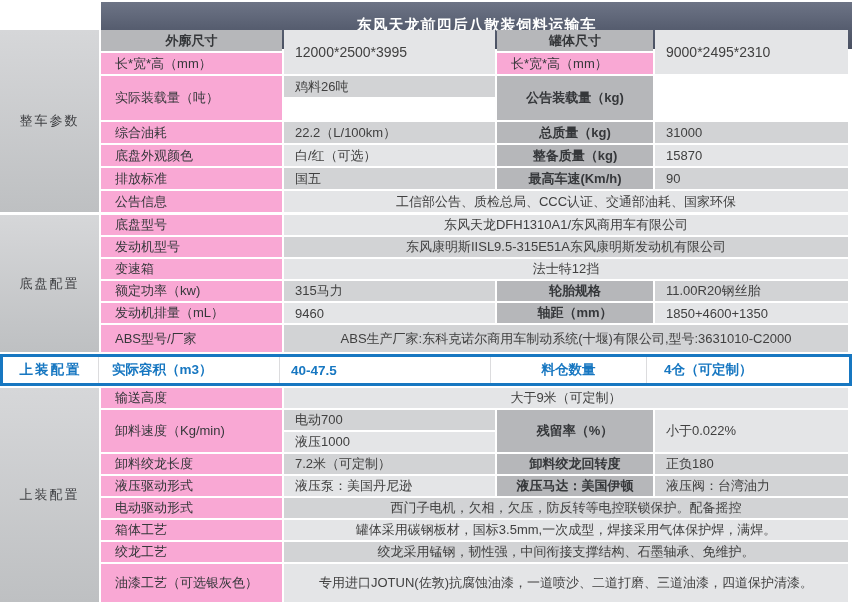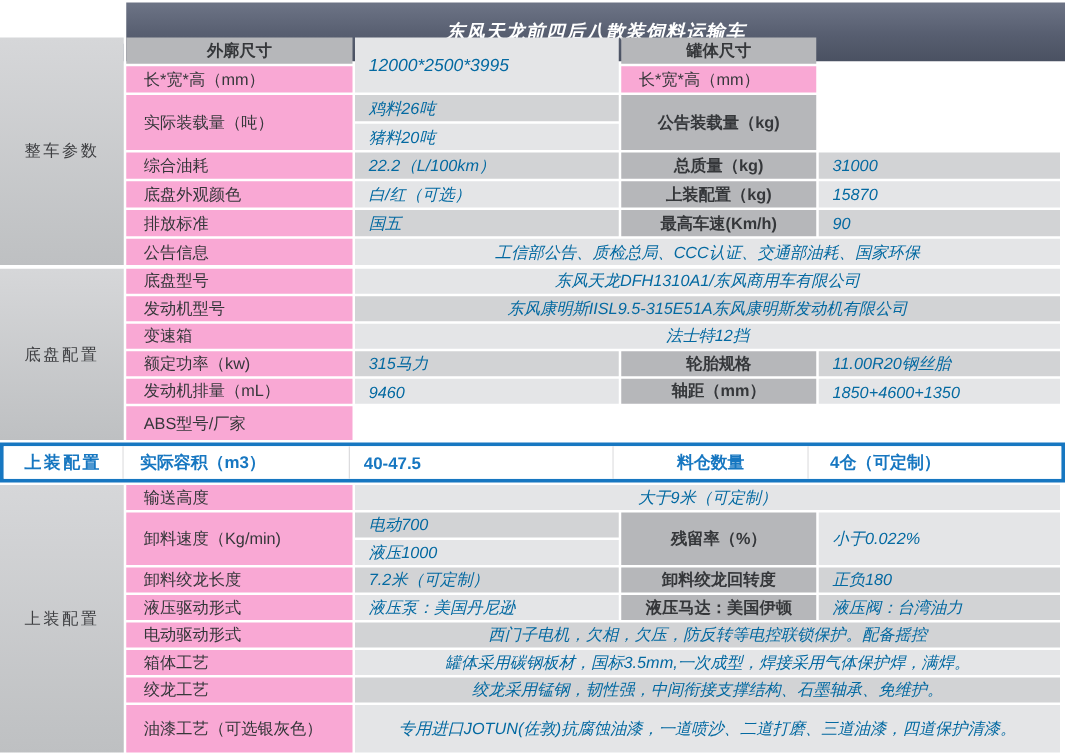--- a/index.html
+++ b/index.html
@@ -15,37 +15,37 @@
   .model-cell{
     background:linear-gradient(155deg,#eceef2 0%,#b3bac6 55%,#8a94a4 100%);
     color:#ffffff;font-weight:bold;font-size:10px;
     display:flex;align-items:center;justify-content:center;
     text-shadow:0 1px 1px rgba(60,70,90,.45);
     margin-top:33px;
   }
   .title-cell{
     background:linear-gradient(180deg,#6d7486 0%,#575e70 55%,#4a5162 100%);
     color:#ffffff;font-weight:bold;font-size:15px;letter-spacing:1px;
-    display:flex;align-items:center;justify-content:center;font-style:italic;
+    display:flex;align-items:center;justify-content:center;
   }
 
   
   .grid{display:grid;grid-template-columns:99px 181px 211px 156px 193px;gap:2px;background:#ffffff;}
   .g1{grid-template-rows:repeat(8,21px);margin-bottom:3px;}
   .g2{grid-template-rows:20px 20px 20px 20px 20px 27px;margin-bottom:2px;}
   .g3{grid-template-rows:repeat(8,20px) 38px;}
 
   .cell{display:flex;align-items:center;font-size:13px;color:#333538;box-sizing:border-box;}
   .sec{
     background:linear-gradient(180deg,#d6d7d9 0%,#bec0c2 100%);
     justify-content:center;color:#3e3f42;letter-spacing:2px;
   }
   .lbl{background:#f9a8d4;padding-left:14px;color:#35373a;}
   .hdr{background:#b6b7ba;justify-content:center;color:#35373a;font-weight:bold;}
-  .val{padding-left:11px;color:#0369a1;font-style:italic;}
+  .val{padding-left:11px;color:#404040;}
   .a{background:#e4e5e7;}
   .b{background:#d2d3d5;}
   .valc{justify-content:center;padding-left:0;}
 
   
   .hl{
     border:3px solid #1777c1;background:#ffffff;height:32px;margin-bottom:2px;
     display:grid;grid-template-columns:96px 181px 211px 156px 1fr;box-sizing:border-box;
   }
   .hl .cell{color:#1777c1;font-weight:bold;font-size:13.5px;background:#ffffff;}
@@ -67,34 +67,34 @@
   </div>
 
   <div class="grid g1">
     <div class="cell sec" style="grid-area:1/1/9/2">整车参数</div>
 
     <div class="cell hdr" style="grid-area:1/2/2/3">外廓尺寸</div>
     <div class="cell lbl" style="grid-area:2/2/3/3">长*宽*高（mm）</div>
     <div class="cell val a" style="grid-area:1/3/3/4;font-size:14px">12000*2500*3995</div>
     <div class="cell hdr" style="grid-area:1/4/2/5">罐体尺寸</div>
     <div class="cell lbl" style="grid-area:2/4/3/5">长*宽*高（mm）</div>
+    <div class="cell val a" style="grid-area:1/5/3/6;font-size:14px">9000*2495*2310</div>
 
     <div class="cell lbl" style="grid-area:3/2/5/3">实际装载量（吨）</div>
     <div class="cell val b" style="grid-area:3/3/4/4">鸡料26吨</div>
-    <div class="cell val a" style="grid-area:4/3/5/4">猪料20吨</div>
     <div class="cell hdr" style="grid-area:3/4/5/5">公告装载量（kg)</div>
 
     <div class="cell lbl" style="grid-area:5/2/6/3">综合油耗</div>
     <div class="cell val b" style="grid-area:5/3/6/4">22.2（L/100km）</div>
     <div class="cell hdr" style="grid-area:5/4/6/5">总质量（kg)</div>
     <div class="cell val b" style="grid-area:5/5/6/6">31000</div>
 
     <div class="cell lbl" style="grid-area:6/2/7/3">底盘外观颜色</div>
     <div class="cell val a" style="grid-area:6/3/7/4">白/红（可选）</div>
-    <div class="cell hdr" style="grid-area:6/4/7/5">上装配置（kg)</div>
+    <div class="cell hdr" style="grid-area:6/4/7/5">整备质量（kg)</div>
     <div class="cell val a" style="grid-area:6/5/7/6">15870</div>
 
     <div class="cell lbl" style="grid-area:7/2/8/3">排放标准</div>
     <div class="cell val b" style="grid-area:7/3/8/4">国五</div>
     <div class="cell hdr" style="grid-area:7/4/8/5">最高车速(Km/h)</div>
     <div class="cell val b" style="grid-area:7/5/8/6">90</div>
 
     <div class="cell lbl" style="grid-area:8/2/9/3">公告信息</div>
     <div class="cell val a valc" style="grid-area:8/3/9/6">工信部公告、质检总局、CCC认证、交通部油耗、国家环保</div>
   </div>
@@ -115,20 +115,21 @@
     <div class="cell val b" style="grid-area:4/3/5/4">315马力</div>
     <div class="cell hdr" style="grid-area:4/4/5/5">轮胎规格</div>
     <div class="cell val b" style="grid-area:4/5/5/6">11.00R20钢丝胎</div>
 
     <div class="cell lbl" style="grid-area:5/2/6/3">发动机排量（mL）</div>
     <div class="cell val a" style="grid-area:5/3/6/4">9460</div>
     <div class="cell hdr" style="grid-area:5/4/6/5">轴距（mm）</div>
     <div class="cell val a" style="grid-area:5/5/6/6">1850+4600+1350</div>
 
     <div class="cell lbl" style="grid-area:6/2/7/3">ABS型号/厂家</div>
+    <div class="cell val b valc" style="grid-area:6/3/7/6">ABS生产厂家:东科克诺尔商用车制动系统(十堰)有限公司,型号:3631010-C2000</div>
   </div>
 
   <div class="hl">
     <div class="cell hl-sec divider-r">上装配置</div>
     <div class="cell hl-lbl divider-r">实际容积（m3）</div>
     <div class="cell hl-val divider-r">40-47.5</div>
     <div class="cell hl-hdr divider-r">料仓数量</div>
     <div class="cell hl-val2">4仓（可定制）</div>
   </div>
 

